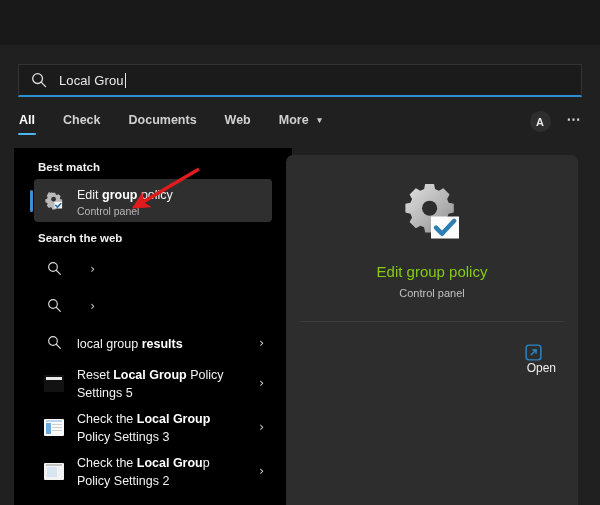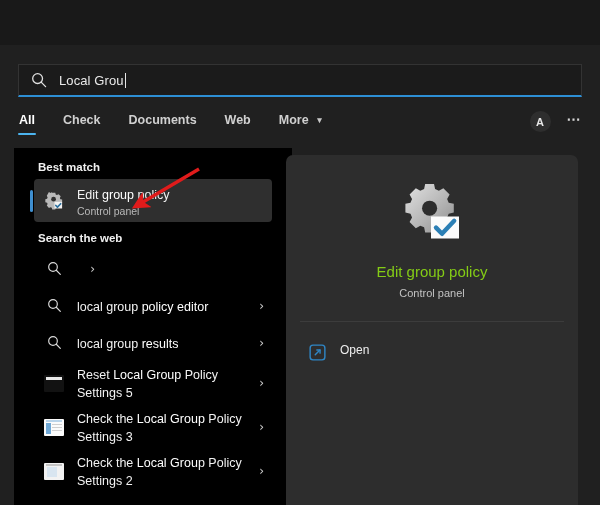--- a/index.html
+++ b/index.html
@@ -149,21 +149,21 @@
     width: 20px; height: 20px;
     margin-right: 13px;
     display: flex; align-items: center; justify-content: center;
   }
   .row-text { flex: 1 1 auto; min-width: 0; }
   .row-title {
     font-size: 12.5px;
     color: #f2f2f2;
     line-height: 14.5px;
   }
-  .row-title b { font-weight: normal; color: #ffffff; }
+  .row-title b { font-weight: bold; color: #ffffff; }
   .row-sub {
     font-size: 10.5px;
     color: #b9b9b9;
     margin-top: 2px;
   }
   .row-sub-inline {
     font-size: 10.5px;
     color: #bdbdbd;
   }
   .row-chev {
@@ -241,25 +241,26 @@
     font-size: 11px;
     color: #c2c2c2;
   }
   .pv-divider {
     margin: 22px 14px 0 14px;
     height: 1px;
     background: #3c3c3c;
   }
   .pv-action {
     display: flex;
-    align-items: flex-start;
+    align-items: flex-end;
     margin: 14px 14px 0 14px;
     padding: 7px 8px;
     border-radius: 4px;
     cursor: default;
+    flex-direction: column;
   }
   .pv-action-icon {
     flex: 0 0 18px; width: 18px; height: 18px;
     margin-right: 14px;
     display: flex; align-items: center; justify-content: center;
   }
   .pv-action-label { font-size: 12px; color: #eeeeee; }
 
   
   .annot {
@@ -341,23 +342,20 @@
       </span>
       <span class="row-chev">›</span>
     </div>
 
     <div class="row">
       <span class="row-icon">
         <svg width="15" height="15" viewBox="0 0 16 16">
           <circle cx="6.4" cy="6.4" r="4.6" fill="none" stroke="#d9d9d9" stroke-width="1.25"></circle>
           <line x1="9.9" y1="9.9" x2="14.2" y2="14.2" stroke="#d9d9d9" stroke-width="1.25" stroke-linecap="round"></line>
         </svg>
-      </span>
-      <span class="row-text">
-        <span class="row-title"><span>local group </span><b>policy editor</b></span>
       </span>
       <span class="row-chev">›</span>
     </div>
 
     <div class="row">
       <span class="row-icon">
         <svg width="15" height="15" viewBox="0 0 16 16">
           <circle cx="6.4" cy="6.4" r="4.6" fill="none" stroke="#d9d9d9" stroke-width="1.25"></circle>
           <line x1="9.9" y1="9.9" x2="14.2" y2="14.2" stroke="#d9d9d9" stroke-width="1.25" stroke-linecap="round"></line>
         </svg>

